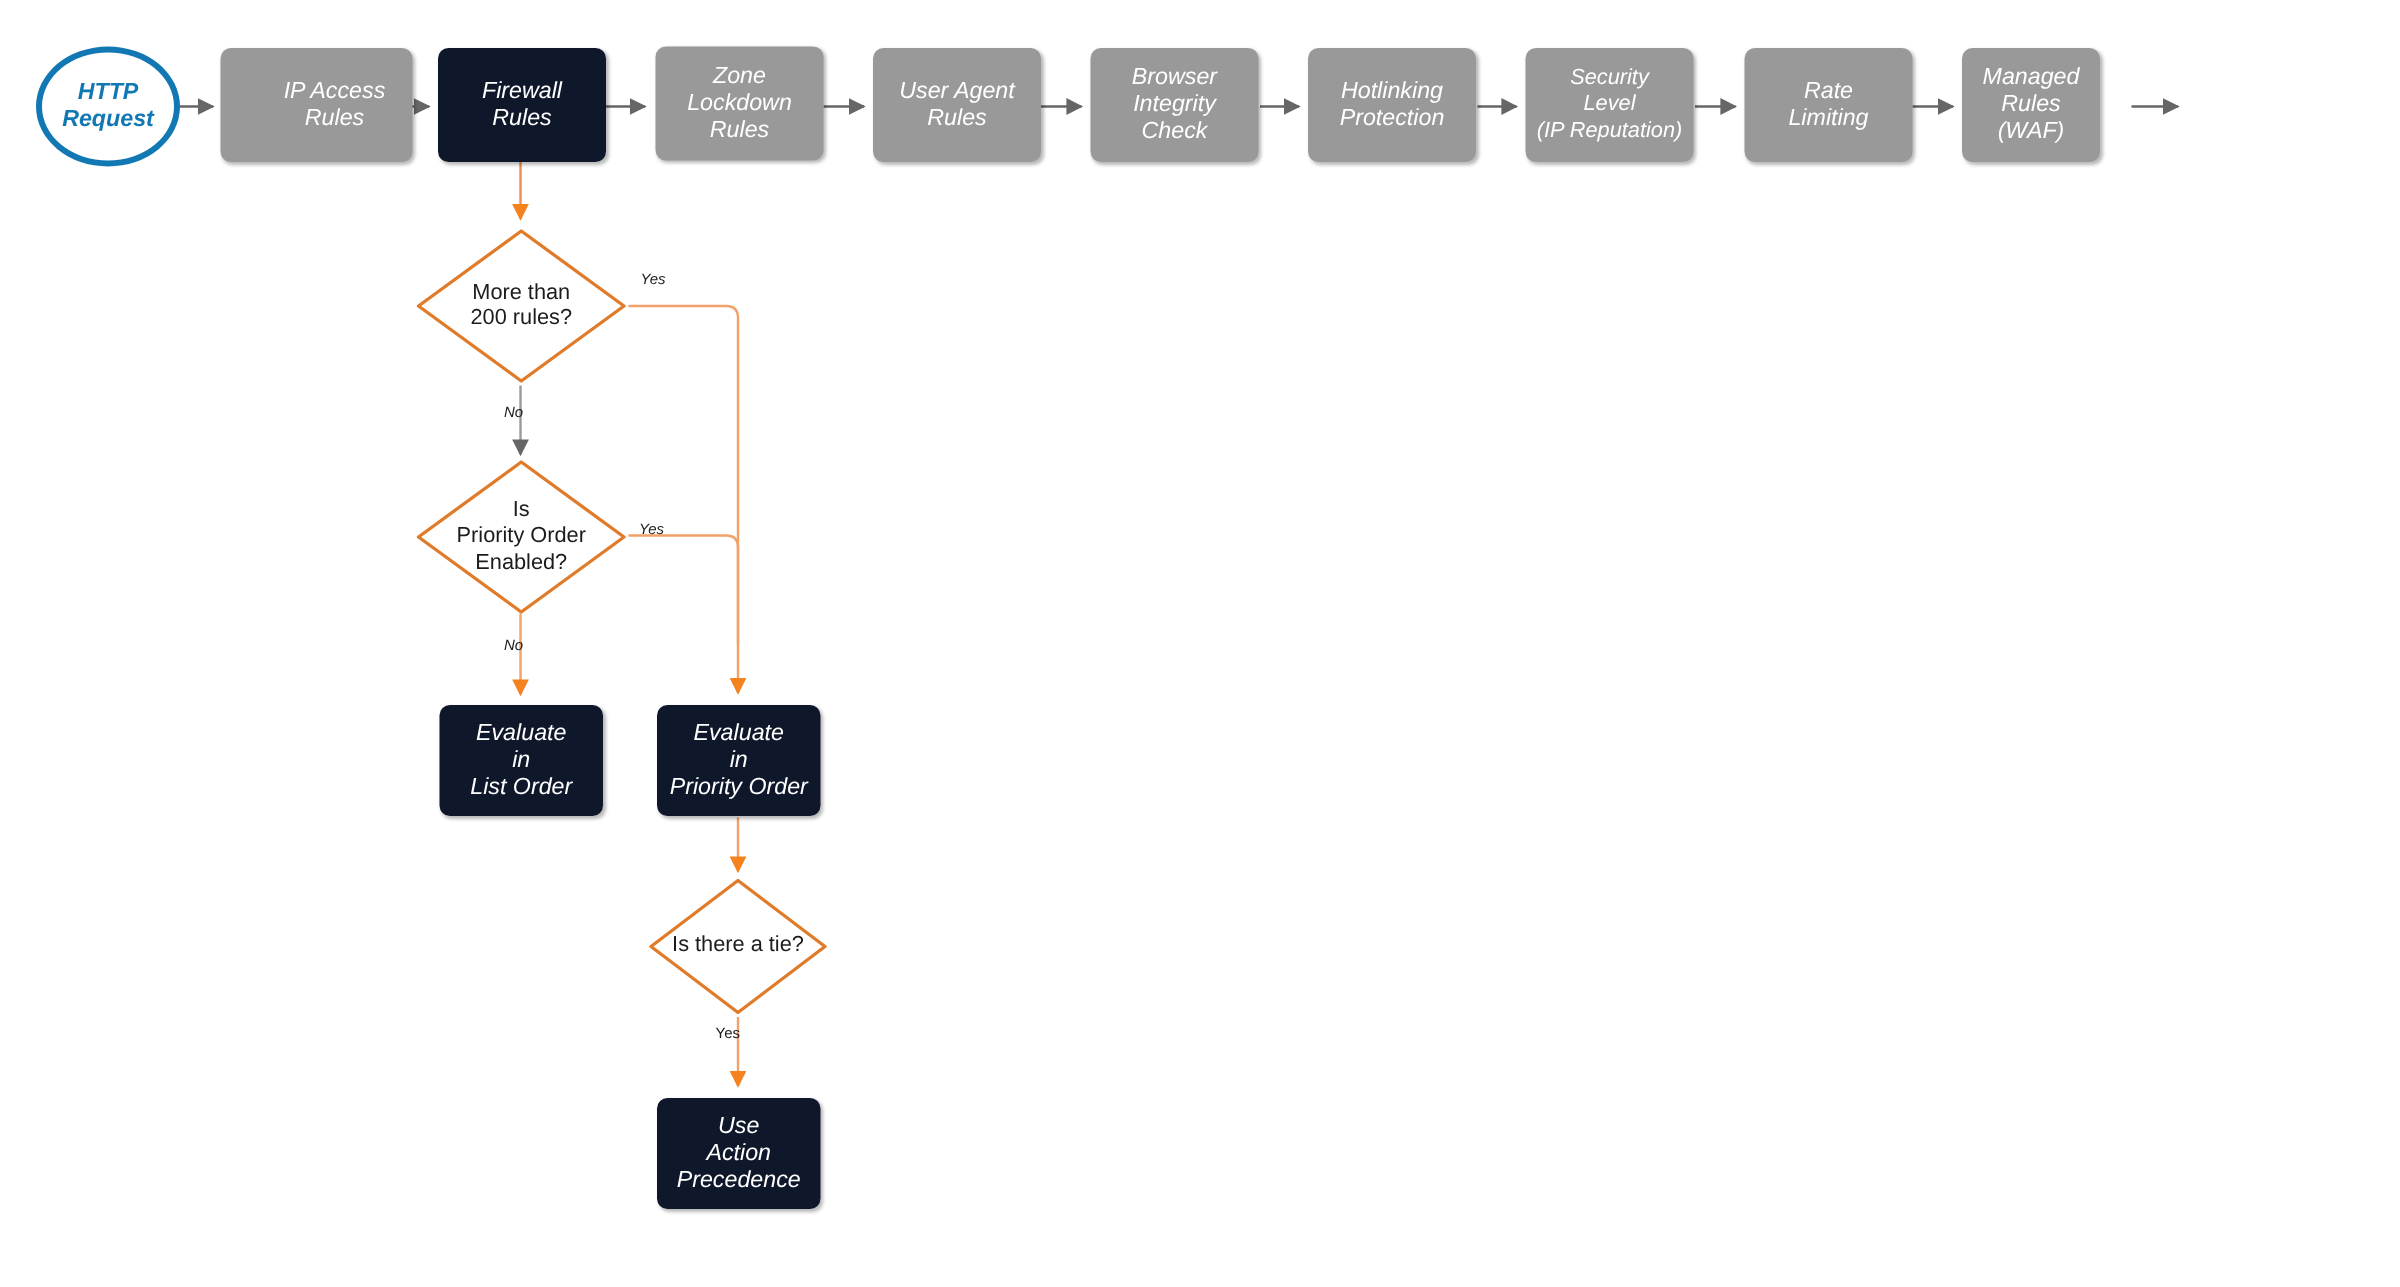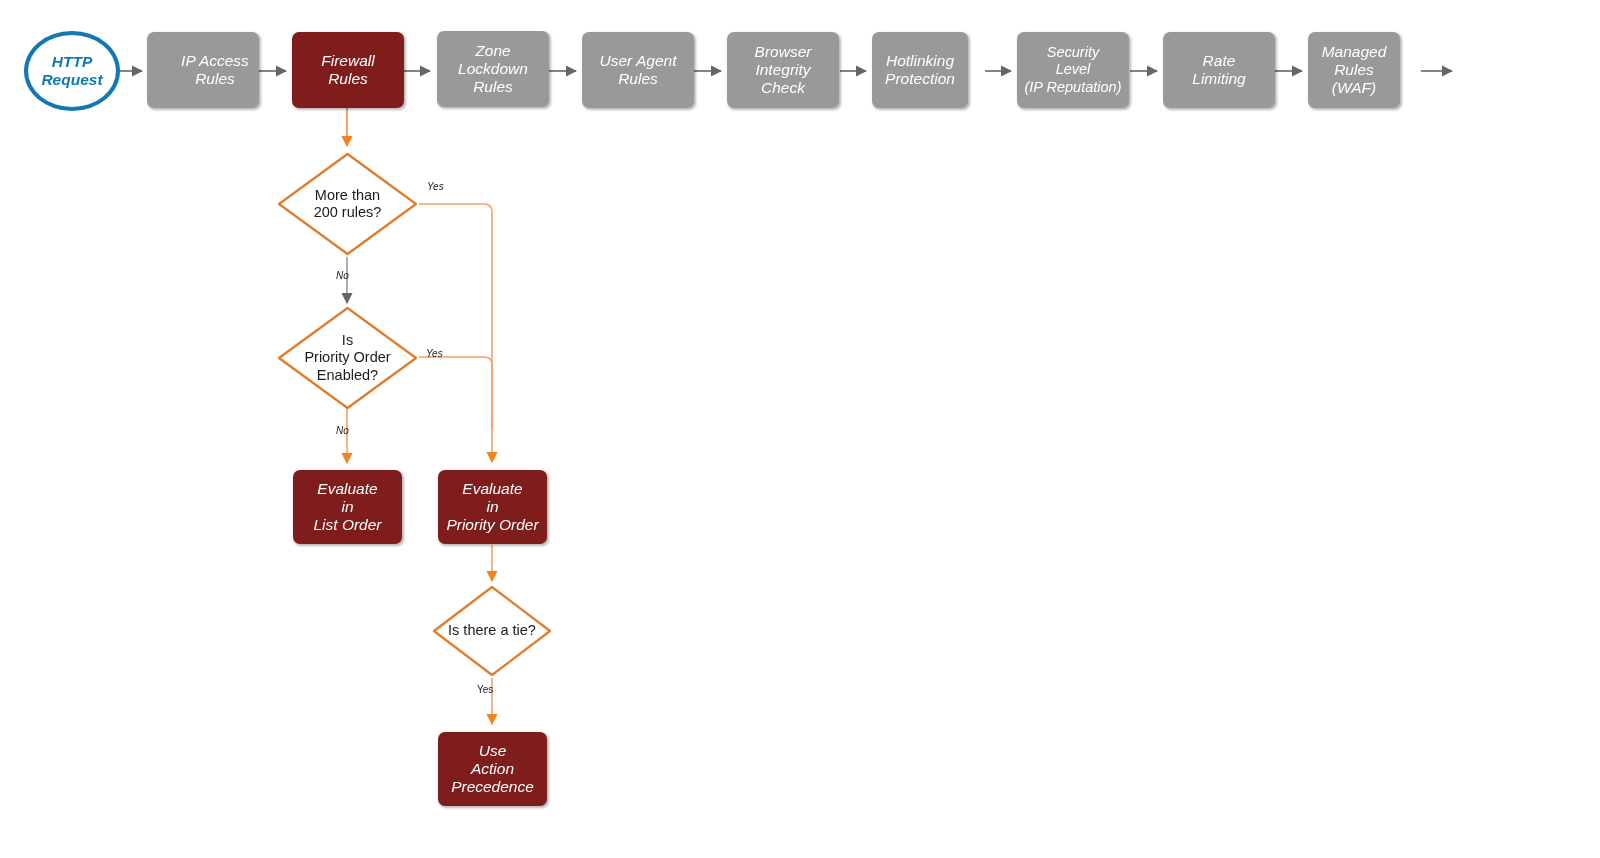--- a/index.html
+++ b/index.html
@@ -40,21 +40,21 @@
   }
 
   .proc {
     border-radius: 7px;
     color: #ffffff;
     font-style: italic;
     font-size: 15.5px;
     box-shadow: 1.5px 1.5px 2.5px rgba(0,0,0,0.28);
   }
   .proc.gray   { background: #999999; }
-  .proc.orange { background: #7f1d1d; }
+  .proc.orange { background: #0f172a; }
 
   .terminator {
     border-radius: 50%;
     font-style: italic;
     font-weight: bold;
     font-size: 15.5px;
   }
   .terminator.hollow {
     background: #ffffff;
     border: 4px solid #1278B3;
@@ -143,21 +143,21 @@
     <line x1="492" y1="545" x2="492" y2="581" stroke="#F4A06A" stroke-width="1.6" fill="none" marker-end="url(#ah-orange)"></line>
 
     <line x1="492" y1="678" x2="492" y2="724" stroke="#F4A06A" stroke-width="1.6" fill="none" marker-end="url(#ah-orange)"></line>
   </svg>
 
   <div class="node terminator hollow" style="left:24px; top:31px; width:96px; height:80px;">
     <span style="white-space:pre-line;">HTTP
 Request</span>
   </div>
 
-  <div class="node proc gray" style="left:147px; top:32px; width:112px; height:76px;padding-left:24px;">
+  <div class="node proc gray" style="left:147px; top:32px; width:128px; height:76px;padding-left:24px;">
     <span style="white-space:pre-line;">IP Access
 Rules</span>
   </div>
 
   <div class="node proc orange" style="left:292px; top:32px; width:112px; height:76px;">
     <span style="white-space:pre-line;">Firewall
 Rules</span>
   </div>
 
   <div class="node proc gray" style="left:437px; top:31px; width:112px; height:76px;">
@@ -170,21 +170,21 @@
     <span style="white-space:pre-line;">User Agent
 Rules</span>
   </div>
 
   <div class="node proc gray" style="left:727px; top:32px; width:112px; height:76px;">
     <span style="white-space:pre-line;">Browser
 Integrity
 Check</span>
   </div>
 
-  <div class="node proc gray" style="left:872px; top:32px; width:96px; height:76px;">
+  <div class="node proc gray" style="left:872px; top:32px; width:112px; height:76px;">
     <span style="white-space:pre-line;">Hotlinking
 Protection</span>
   </div>
 
   <div class="node proc gray" style="left:1017px; top:32px; width:112px; height:76px; font-size:14.5px;">
     <span style="white-space:pre-line;">Security
 Level
 (IP Reputation)</span>
   </div>
 

